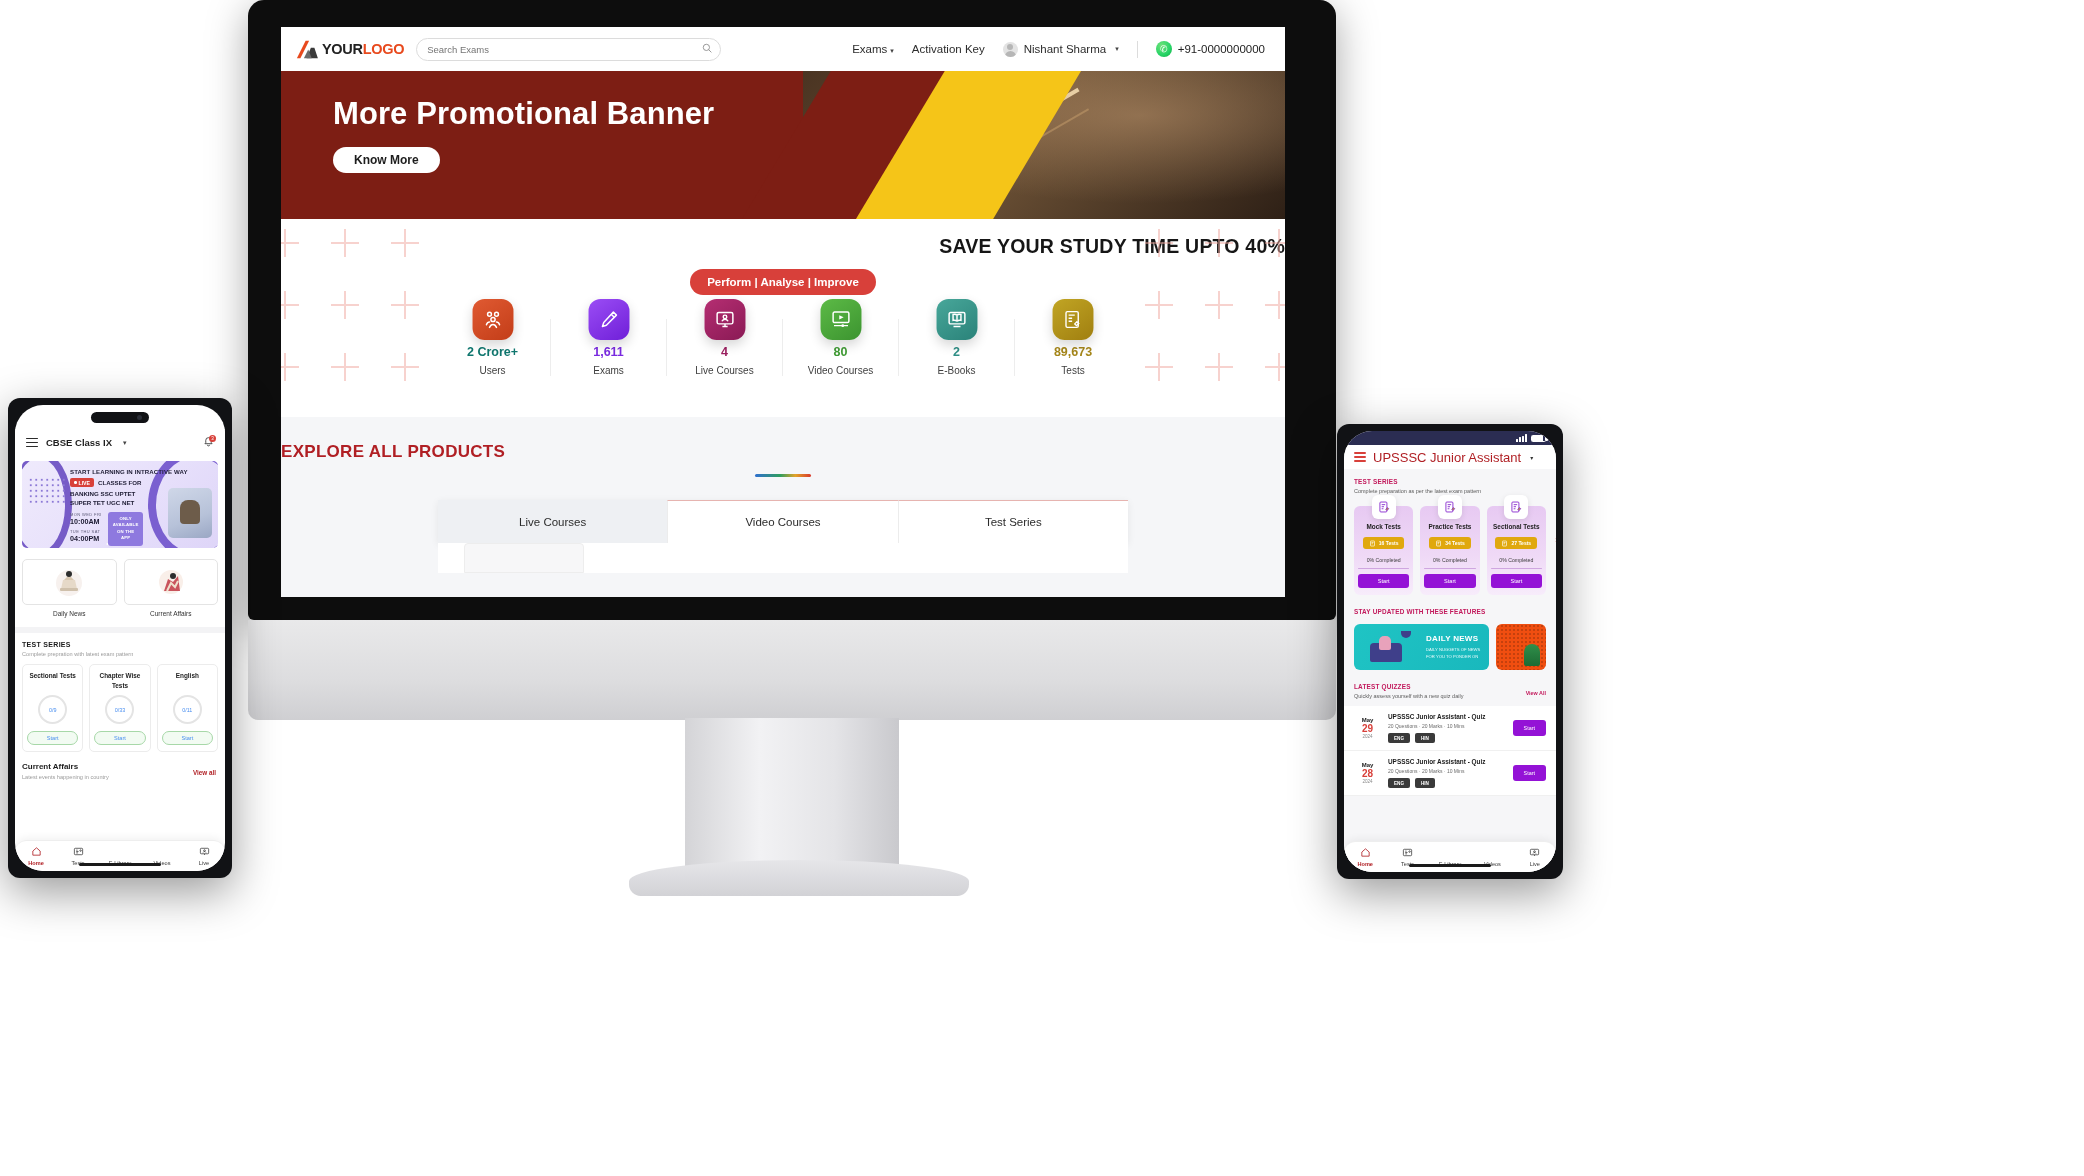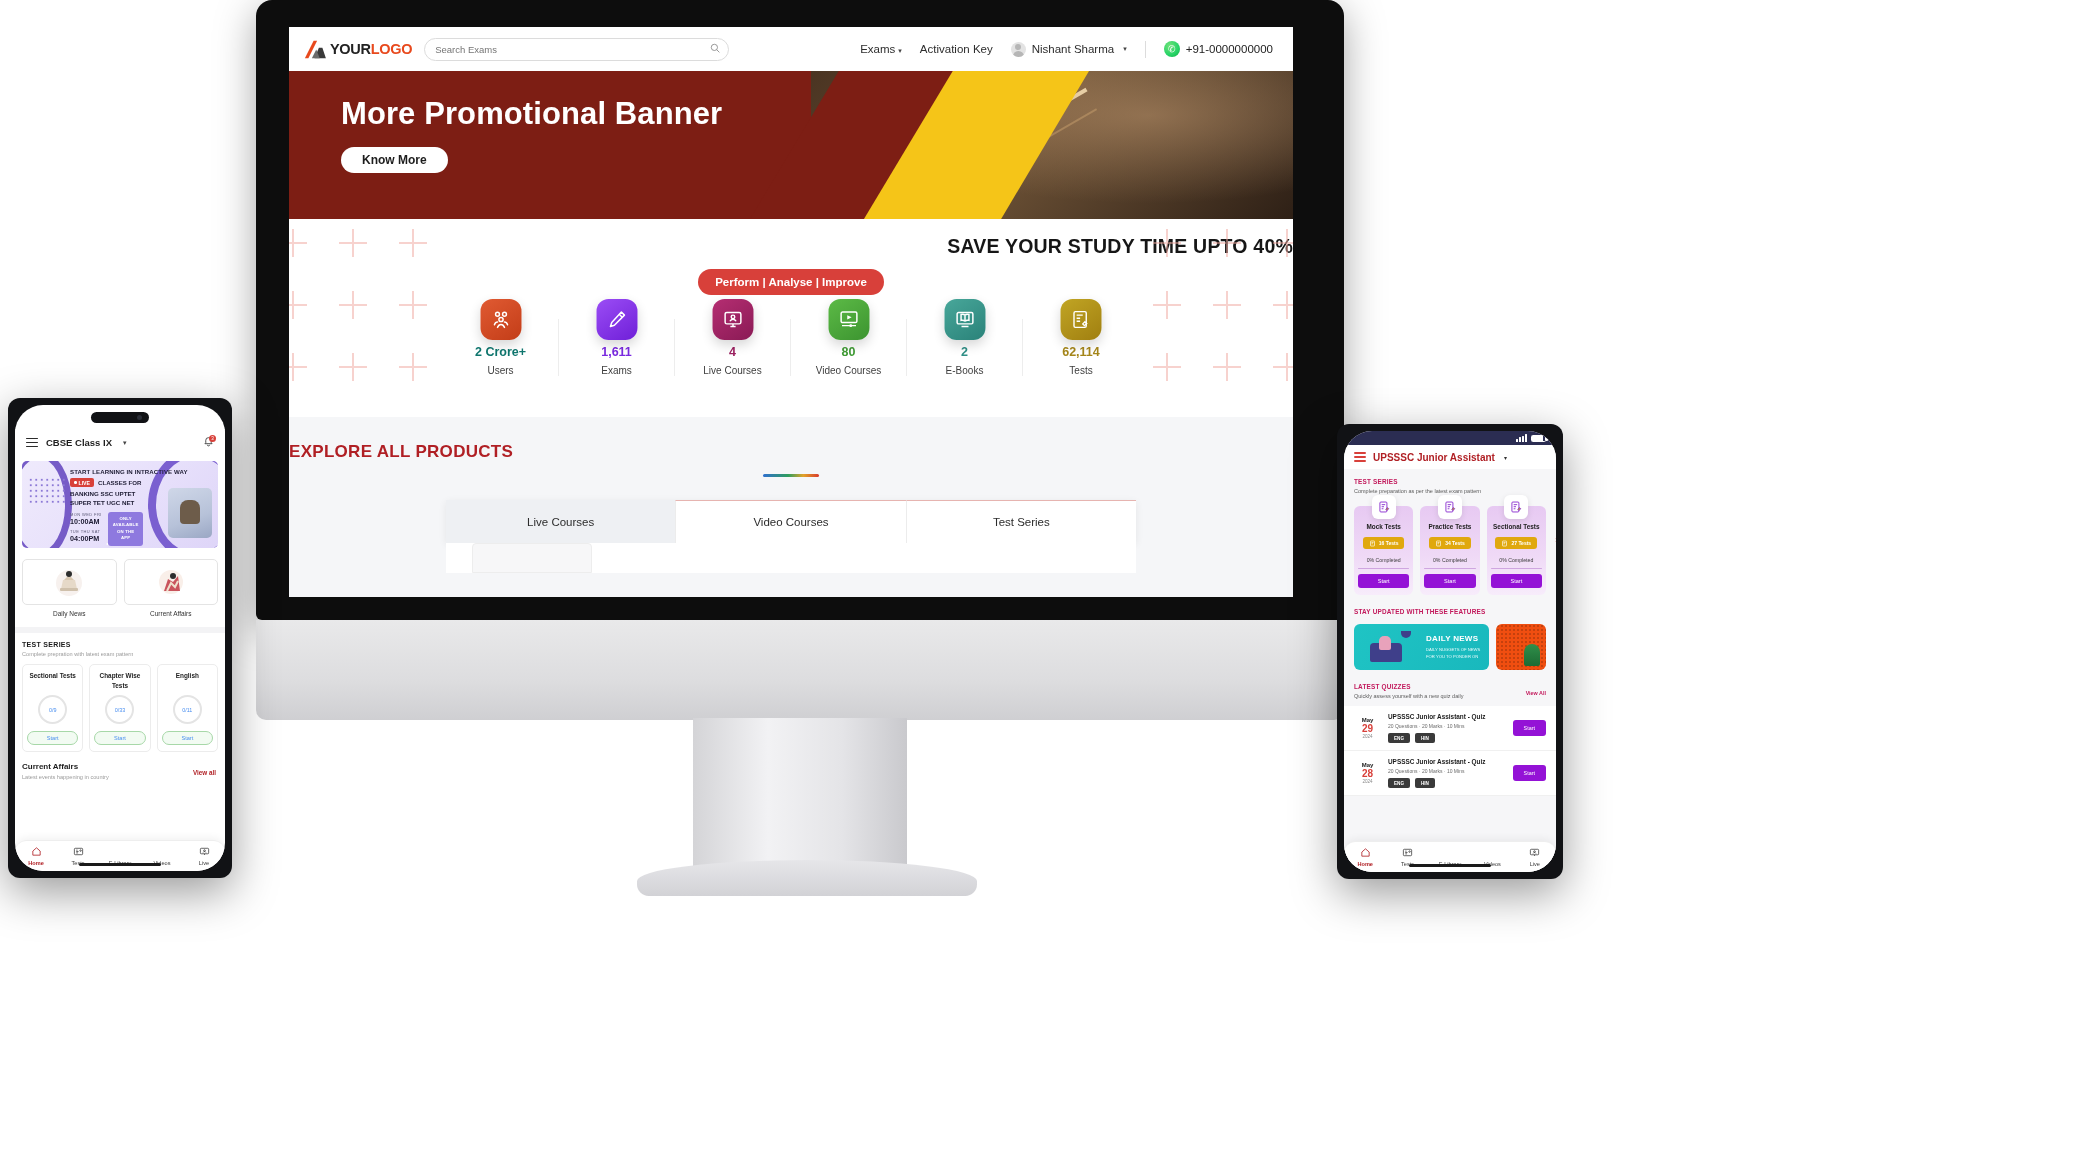--- a/index.html
+++ b/index.html
@@ -5,21 +5,21 @@
   * { box-sizing: border-box; margin: 0; padding: 0; }
   body {
     width: 2084px; height: 1176px;
     background: #ffffff;
     font-family: "Liberation Sans", sans-serif;
     overflow: hidden;
     position: relative;
   }
 
   
-  .monitor-wrap { position: absolute; left: 256px; top: 0px; width: 1088px; height: 1176px; }
+  .monitor-wrap { position: absolute; left: 248px; top: 0px; width: 1088px; height: 1176px; }
   .monitor-bezel {
     position: absolute; left: 0; top: 0; width: 1088px; height: 620px;
     background: #0d0d0d; border-radius: 16px 16px 6px 6px;
     box-shadow: 0 10px 40px rgba(0,0,0,.35);
   }
   .monitor-screen {
     position: absolute; left: 33px; top: 27px; width: 1004px; height: 570px;
     background: #ffffff; overflow: hidden;
   }
   .monitor-chin {
@@ -248,21 +248,21 @@
   
   #phone-right { left: 1337px; top: 424px; width: 226px; height: 455px; }
   .rp-status { height:14px; background:#2b2d52; display:flex; align-items:center; justify-content:flex-end; gap:4px; padding-right:10px;}
   .bars { display:flex; align-items:flex-end; gap:1.3px; height:8px;}
   .bars i{ width:1.8px; background:#fff; border-radius:.5px;}
   .batt { width:15px; height:7px; border:1px solid #fff; border-radius:1.5px; position:relative;}
   .batt::after{content:"";position:absolute;right:-2.5px;top:2px;width:1.5px;height:3px;background:#fff;border-radius:0 1px 1px 0;}
   .batt i{display:block;height:100%;background:#fff;width:85%;}
   .rp-header{ display:flex; align-items:center; gap:7px; padding:0 10px; height:24px; background:#fff;}
   .hamb-r i{ background:#d8403a; }
-  .rp-title{ font-size:10px; font-weight:700; color:#b01f24;}
+  .rp-title{ font-size:13px; font-weight:400; color:#b01f24;}
   .rp-caret{ font-size:6px; color:#333; margin-left:2px;}
   .rp-body{ background:#f6f6f8; height: 100%; padding-bottom: 30px; overflow:hidden;}
   .rp-sec-h{ font-size:6.4px; font-weight:800; color:#c2185b; letter-spacing:.2px;}
   .rp-sec-s{ font-size:5.5px; color:#5c5c5c; margin-top:3px;}
   .rp-pad{ padding: 9px 10px 0; position:relative;}
   .rp-ts-row{ display:flex; gap:7px; margin-top:12px; position:relative;}
   .rp-ts-card{ width:62px; border-radius:6px; padding:13px 4px 7px; text-align:center;
      background: linear-gradient(180deg,#e7c9f2 0%,#efd9f6 55%,#f7ecfb 100%); position:relative;}
   .rp-ts-ico{ position:absolute; left:50%; transform:translateX(-50%); top:-11px; width:24px; height:24px;
      background:#fff; border-radius:6px; display:flex; align-items:center; justify-content:center; box-shadow:0 2px 6px rgba(0,0,0,.1);}
@@ -442,21 +442,21 @@
     <div class="stat-lbl">E-Books</div>
   </div>
   <div class="stat-card">
     <div class="stat-icon" style="background:linear-gradient(145deg,#c1a524,#a07f10)">
               <svg viewBox="0 0 24 24" fill="none" stroke="#fff" stroke-width="1.6">
                 <rect x="4" y="3" width="14" height="18" rx="1.6"></rect>
                 <path d="M7 7h7M7 10.5h4M7 14h4"></path>
                 <path d="M14 17l2.5-2.5 2 2L16 19z"></path>
               </svg>
             </div>
-    <div class="stat-num" style="color:#a5861a">62,114</div>
+    <div class="stat-num" style="color:#a5861a">89,673</div>
     <div class="stat-lbl">Tests</div>
   </div>
         </div>
     </div>
 
     <div class="explore">
       <div class="explore-title">EXPLORE ALL PRODUCTS</div>
       <div class="explore-rule"></div>
       <div class="tabs" id="explore-tabs">
   <div class="tab inactive">

